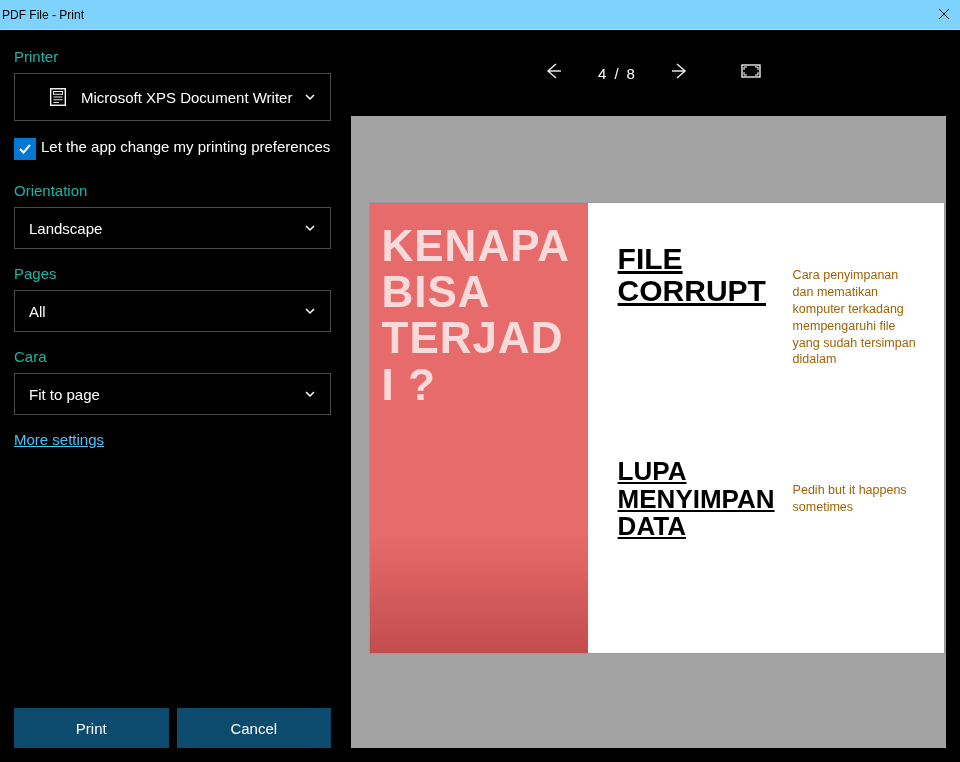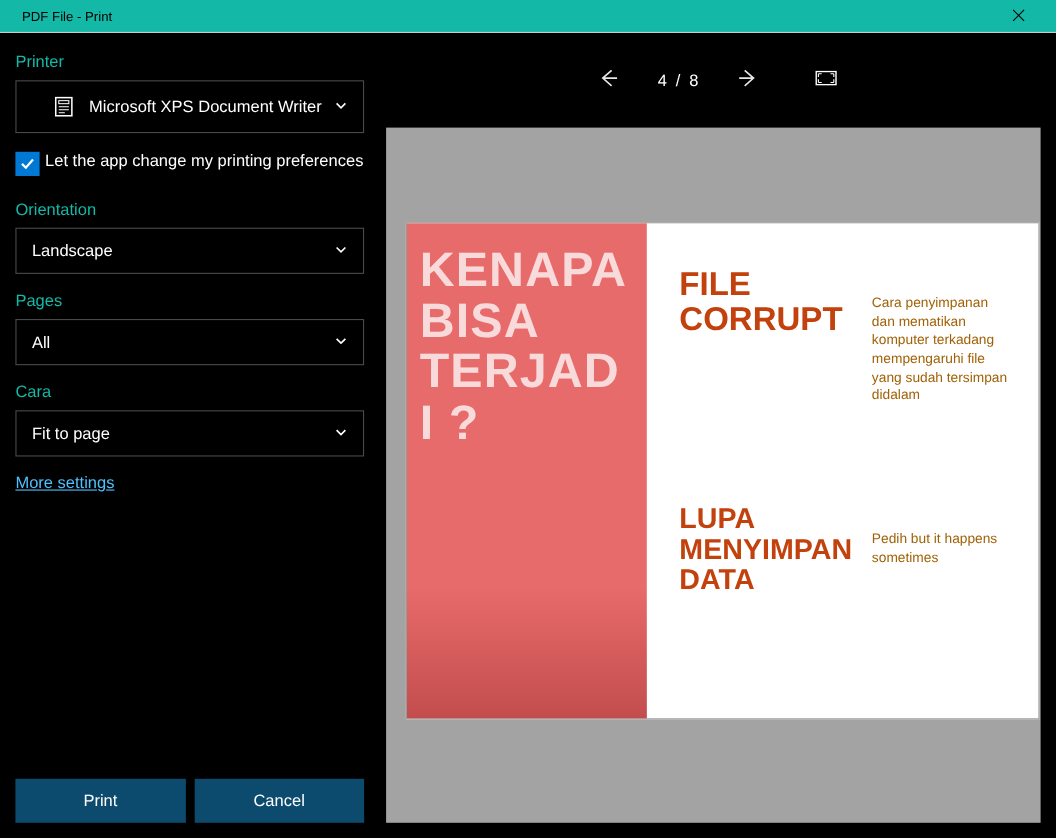--- a/index.html
+++ b/index.html
@@ -1,23 +1,23 @@
 <!DOCTYPE html>
 <html><head>
 <meta charset="utf-8">
 <style>
   * { box-sizing: border-box; margin: 0; padding: 0; }
   html, body { width: 960px; height: 762px; font-family: "Segoe UI", Arial, sans-serif; background: #000; overflow: hidden; }
   
   .titlebar {
     height: 30px;
-    background: #14b8a6;
+    background: #7dd3fc;
     display: flex;
     align-items: center;
-    padding: 0 20px;
+    padding: 0 2px;
     justify-content: space-between;
     border-bottom: 1px solid #ccc;
   }
   .titlebar .title { font-size: 12px; color: #000; }
   .titlebar .close { font-size: 14px; color: #000; cursor: pointer; padding: 2px 8px; }
   
   .main { display: flex; height: 732px; background: #000; }
   
   .sidebar {
     width: 345px;
@@ -155,26 +155,27 @@
   .page-right {
     flex: 1;
     padding: 40px 26px 20px 30px;
     display: flex;
     flex-direction: column;
     justify-content: flex-start;
   }
   .fc-row { display:flex; gap:20px; margin-bottom: 90px; }
   .fc-title {
     font-family: "Arial Black", Impact, sans-serif;
-    color: #c2410c;
+    color: #000000;
     font-size: 30px;
     font-weight: 900;
     line-height: 1.05;
     letter-spacing: 0;
     width: 155px;
+    text-decoration: underline;
   }
   .fc-desc {
     font-size: 12.5px;
     color: #a16207;
     line-height: 1.35;
     flex:1;
     margin-top:24px;
   }
 </style>
 </head>

